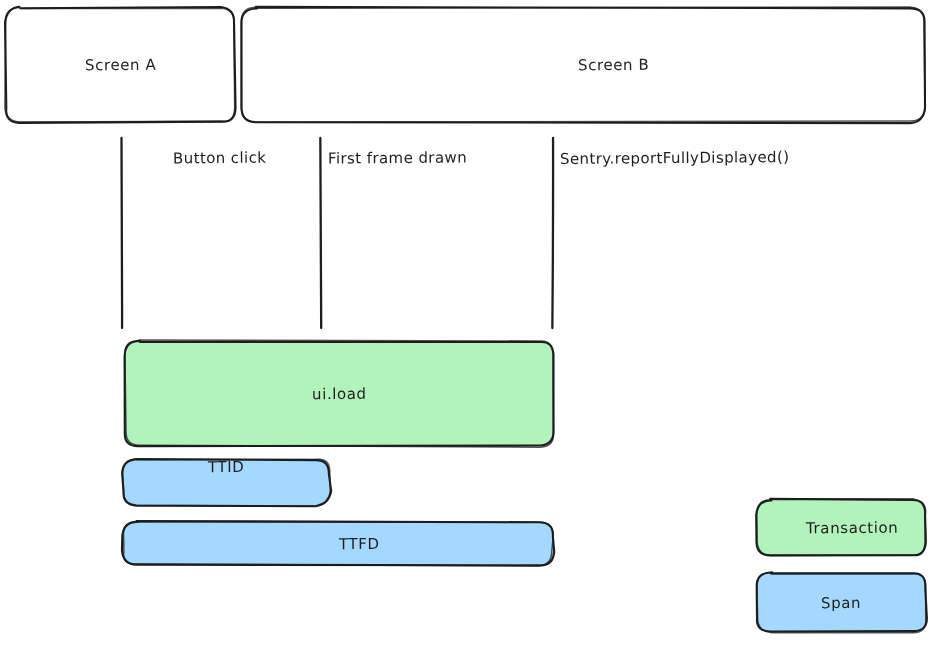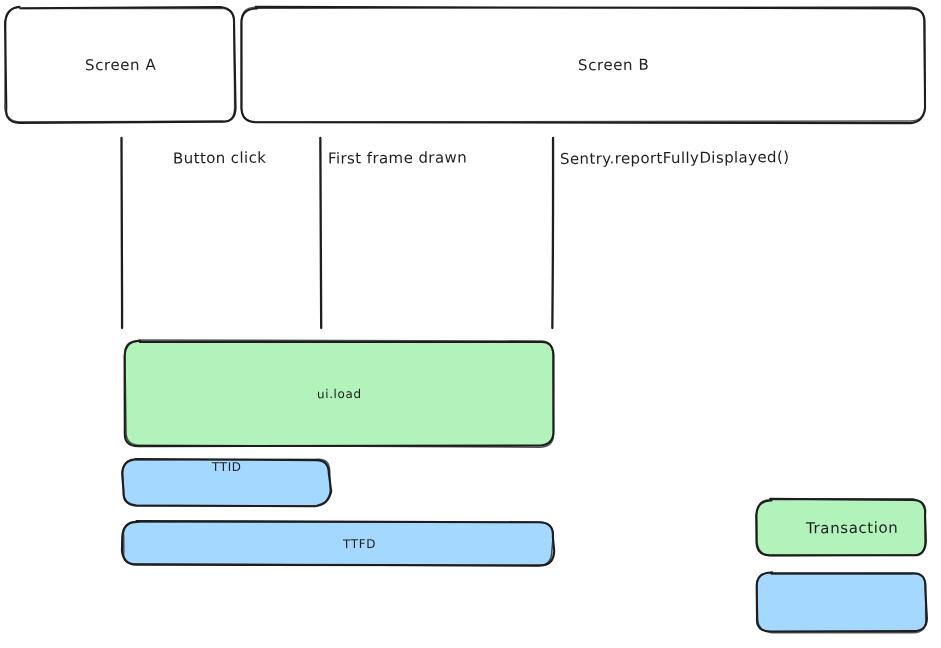--- a/index.html
+++ b/index.html
@@ -37,21 +37,21 @@
   }
   .node-label {
     font-family: "DejaVu Sans", sans-serif;
     color: #1e1e1e;
     letter-spacing: 0.6px;
     white-space: nowrap;
     text-align: center;
     transform: rotate(-0.45deg);
   }
   .screen-label { font-size: 15px; }
-  .bar-label { font-size: 12px; }
+  .bar-label { font-size: 15px; }
   .legend-label { font-size: 15px; }
   .marker-label {
     position: absolute;
     font-family: "DejaVu Sans", sans-serif;
     font-size: 15px;
     color: #1e1e1e;
     letter-spacing: 0.4px;
     white-space: nowrap;
     transform: rotate(-0.5deg);
   }
@@ -107,14 +107,17 @@
   <div class="node" id="bar-1" style="left: 123px; top: 444px; width: 207px; height: 46px;">
     <span class="node-label bar-label">TTID</span>
   </div>
   <div class="node" id="bar-2" style="left: 123px; top: 522px; width: 472px; height: 43px;">
     <span class="node-label bar-label">TTFD</span>
   </div>
 
   <div class="node" id="legend-0" style="left: 757px; top: 500px; width: 190px; height: 56px;">
     <span class="node-label legend-label">Transaction</span>
   </div>
+  <div class="node" id="legend-1" style="left: 757px; top: 573px; width: 169px; height: 59px;">
+    <span class="node-label legend-label">Span</span>
+  </div>
 
 </div>
 
 </body></html>

